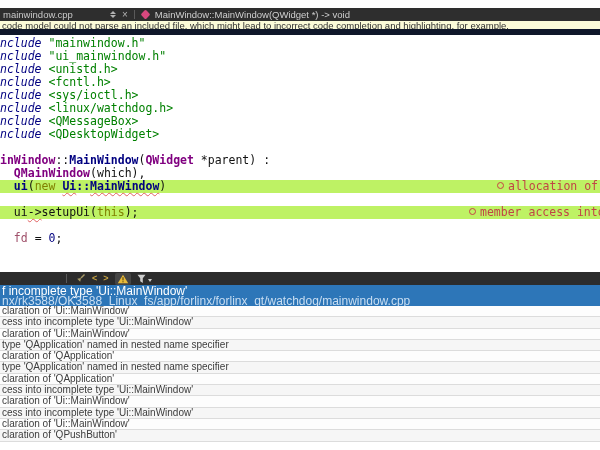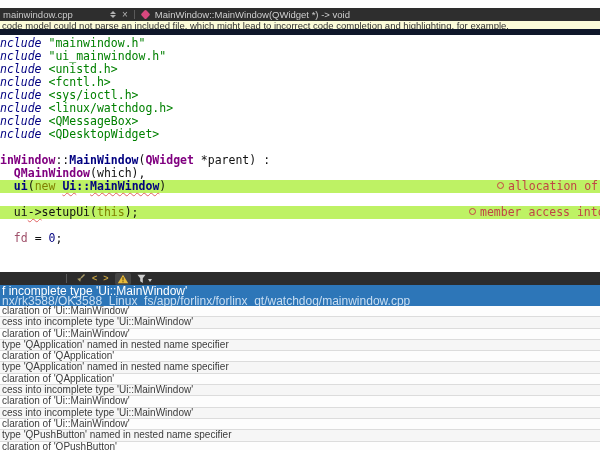--- a/index.html
+++ b/index.html
@@ -159,19 +159,18 @@
       <div class="row">cess into incomplete type 'Ui::MainWindow'</div>
       <div class="row">claration of 'Ui::MainWindow'</div>
       <div class="row">type 'QApplication' named in nested name specifier</div>
       <div class="row">claration of 'QApplication'</div>
       <div class="row">type 'QApplication' named in nested name specifier</div>
       <div class="row">claration of 'QApplication'</div>
       <div class="row">cess into incomplete type 'Ui::MainWindow'</div>
       <div class="row">claration of 'Ui::MainWindow'</div>
       <div class="row">cess into incomplete type 'Ui::MainWindow'</div>
       <div class="row">claration of 'Ui::MainWindow'</div>
-      <div class="row">type 'QPushButton' named in nested name specifier</div>
       <div class="row">claration of 'QPushButton'</div>
     </div>
 
   <div class="bottombar"></div>
 
 </div>
 
 </body></html>

